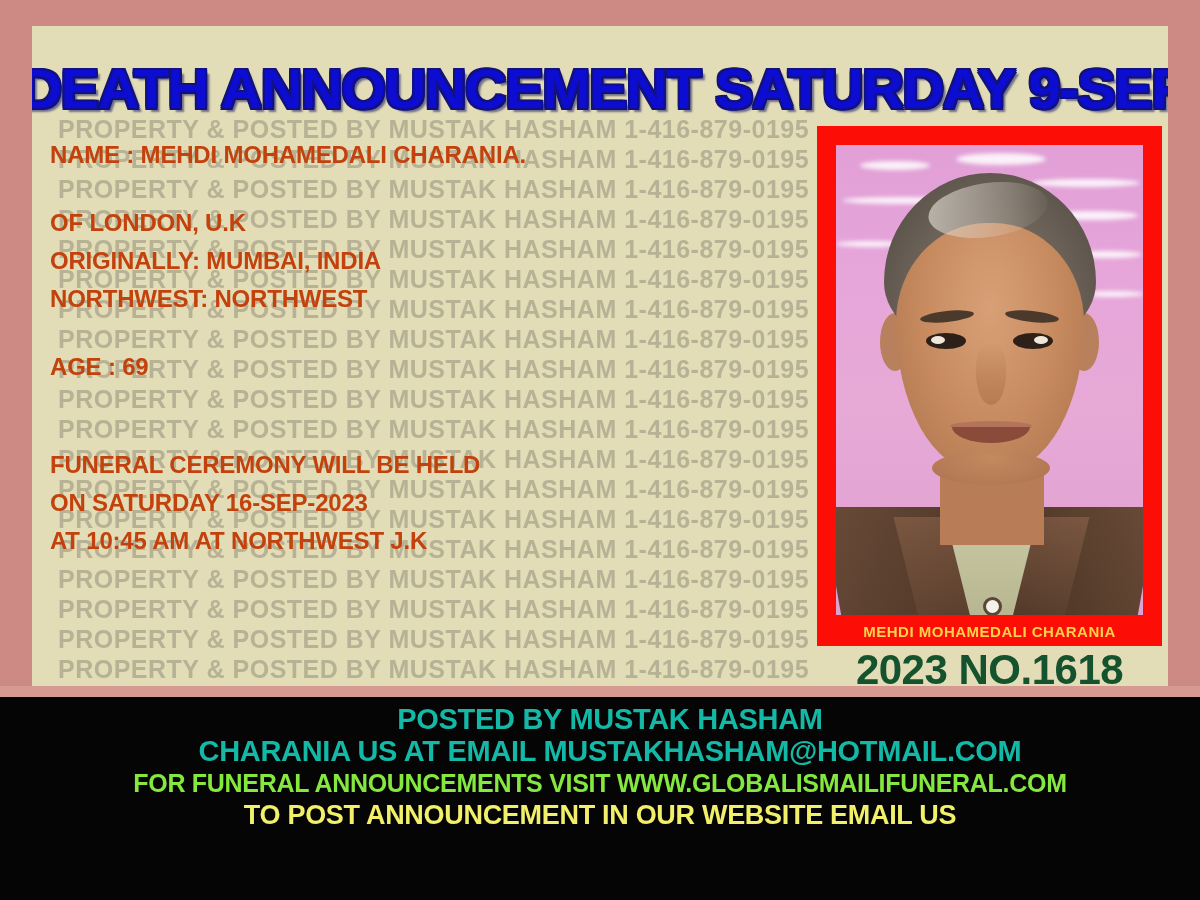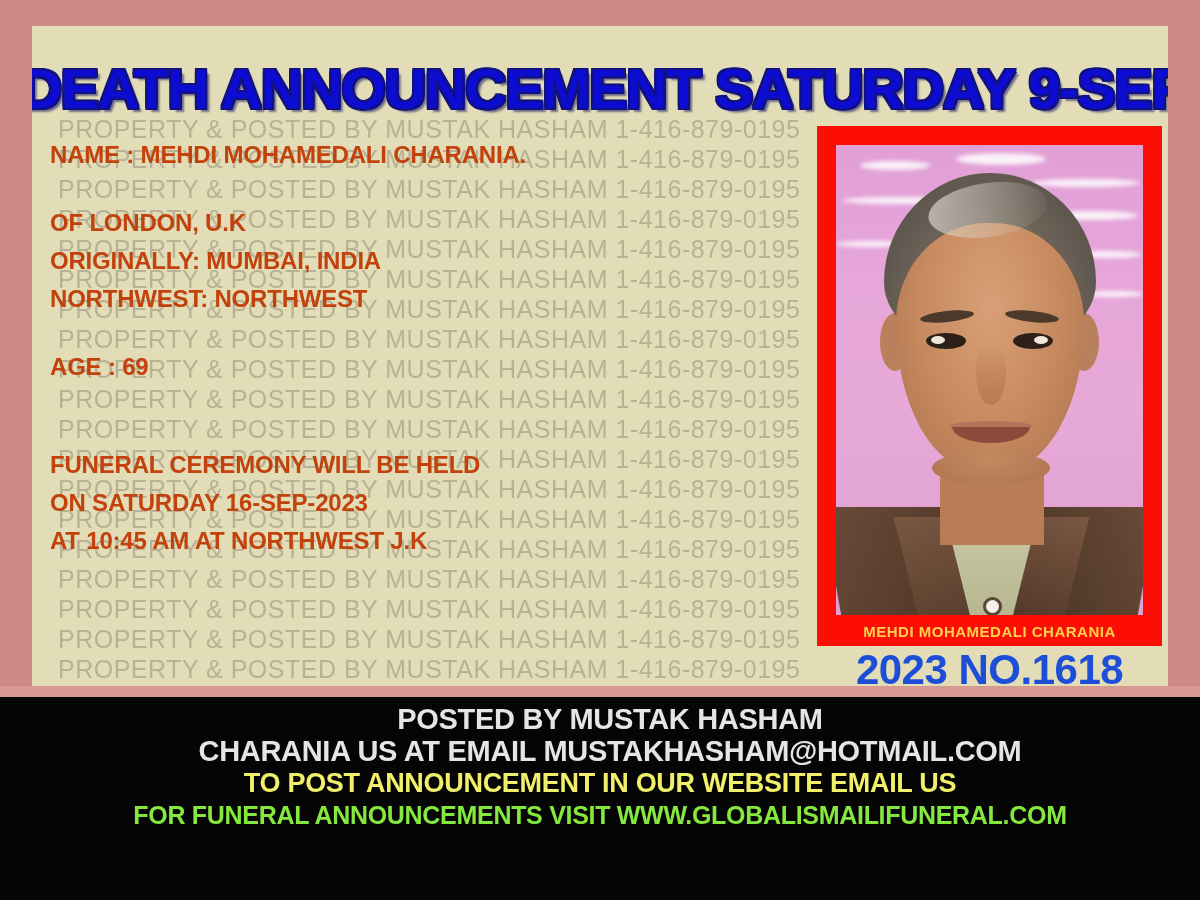--- a/index.html
+++ b/index.html
@@ -24,21 +24,21 @@
     position:absolute;left:0;top:0;width:1136px;height:660px;
     pointer-events:none;
     padding-top:88px;box-sizing:border-box;
   }
   .wm-row{
     color:#b7b296;
     font-size:25px;
     letter-spacing:.5px;
     line-height:30px;
     white-space:nowrap;
-    font-weight:400;
+    font-weight:700;
     margin-left:26px;
   }
   .wm-row:nth-child(even){margin-left:26px;}
 
   
   .title{
     position:absolute;left:0;top:30px;width:1136px;
     text-align:center;
     font-size:56px;
     font-weight:bold;
@@ -168,33 +168,33 @@
     background:#f3f1ea;border-radius:50%;border:3px solid #5a4636;
   }
   .photo-caption{
     position:absolute;left:0;bottom:6px;width:345px;text-align:center;
     color:#ffd24a;font-size:15px;font-weight:bold;letter-spacing:.5px;
   }
 
   
   .ref-no{
     position:absolute;left:785px;top:620px;width:345px;text-align:center;
-    color:#1d4ed8;font-size:42px;font-weight:bold;letter-spacing:-0.5px;
+    color:#14532d;font-size:42px;font-weight:bold;letter-spacing:-0.5px;
   }
 
   
   .footer{
     position:absolute;left:0;top:697px;width:1200px;height:203px;background:#050505;
     text-align:center;padding-top:6px;box-sizing:border-box;
   }
   .f-line{
     font-family:"Liberation Sans Narrow","Liberation Sans",sans-serif;
     font-weight:bold;line-height:32px;white-space:nowrap;letter-spacing:-0.3px;
   }
-  .f-white{color:#e5e5e5;font-size:29px;margin-left:20px;}
+  .f-white{color:#14b8a6;font-size:29px;margin-left:20px;}
   .f-green{color:#84e83e;font-size:25px;}
   .f-yellow{color:#f2f06a;font-size:27px;}
 </style>
 </head>
 <body>
 
 <div class="poster">
 
   <div class="panel">
 
@@ -277,17 +277,17 @@
 
     <div class="ref-no">2023 NO.1618</div>
 
   </div>
 
   <div class="panel-strip"></div>
 
   <div class="footer">
     <div class="f-line f-white">POSTED BY MUSTAK HASHAM</div>
     <div class="f-line f-white">CHARANIA US AT EMAIL MUSTAKHASHAM@HOTMAIL.COM</div>
+    <div class="f-line f-green">FOR FUNERAL ANNOUNCEMENTS VISIT WWW.GLOBALISMAILIFUNERAL.COM</div>
     <div class="f-line f-yellow">TO POST ANNOUNCEMENT IN OUR WEBSITE EMAIL US</div>
-    <div class="f-line f-green">FOR FUNERAL ANNOUNCEMENTS VISIT WWW.GLOBALISMAILIFUNERAL.COM</div>
   </div>
 
 </div>
 
 </body></html>

